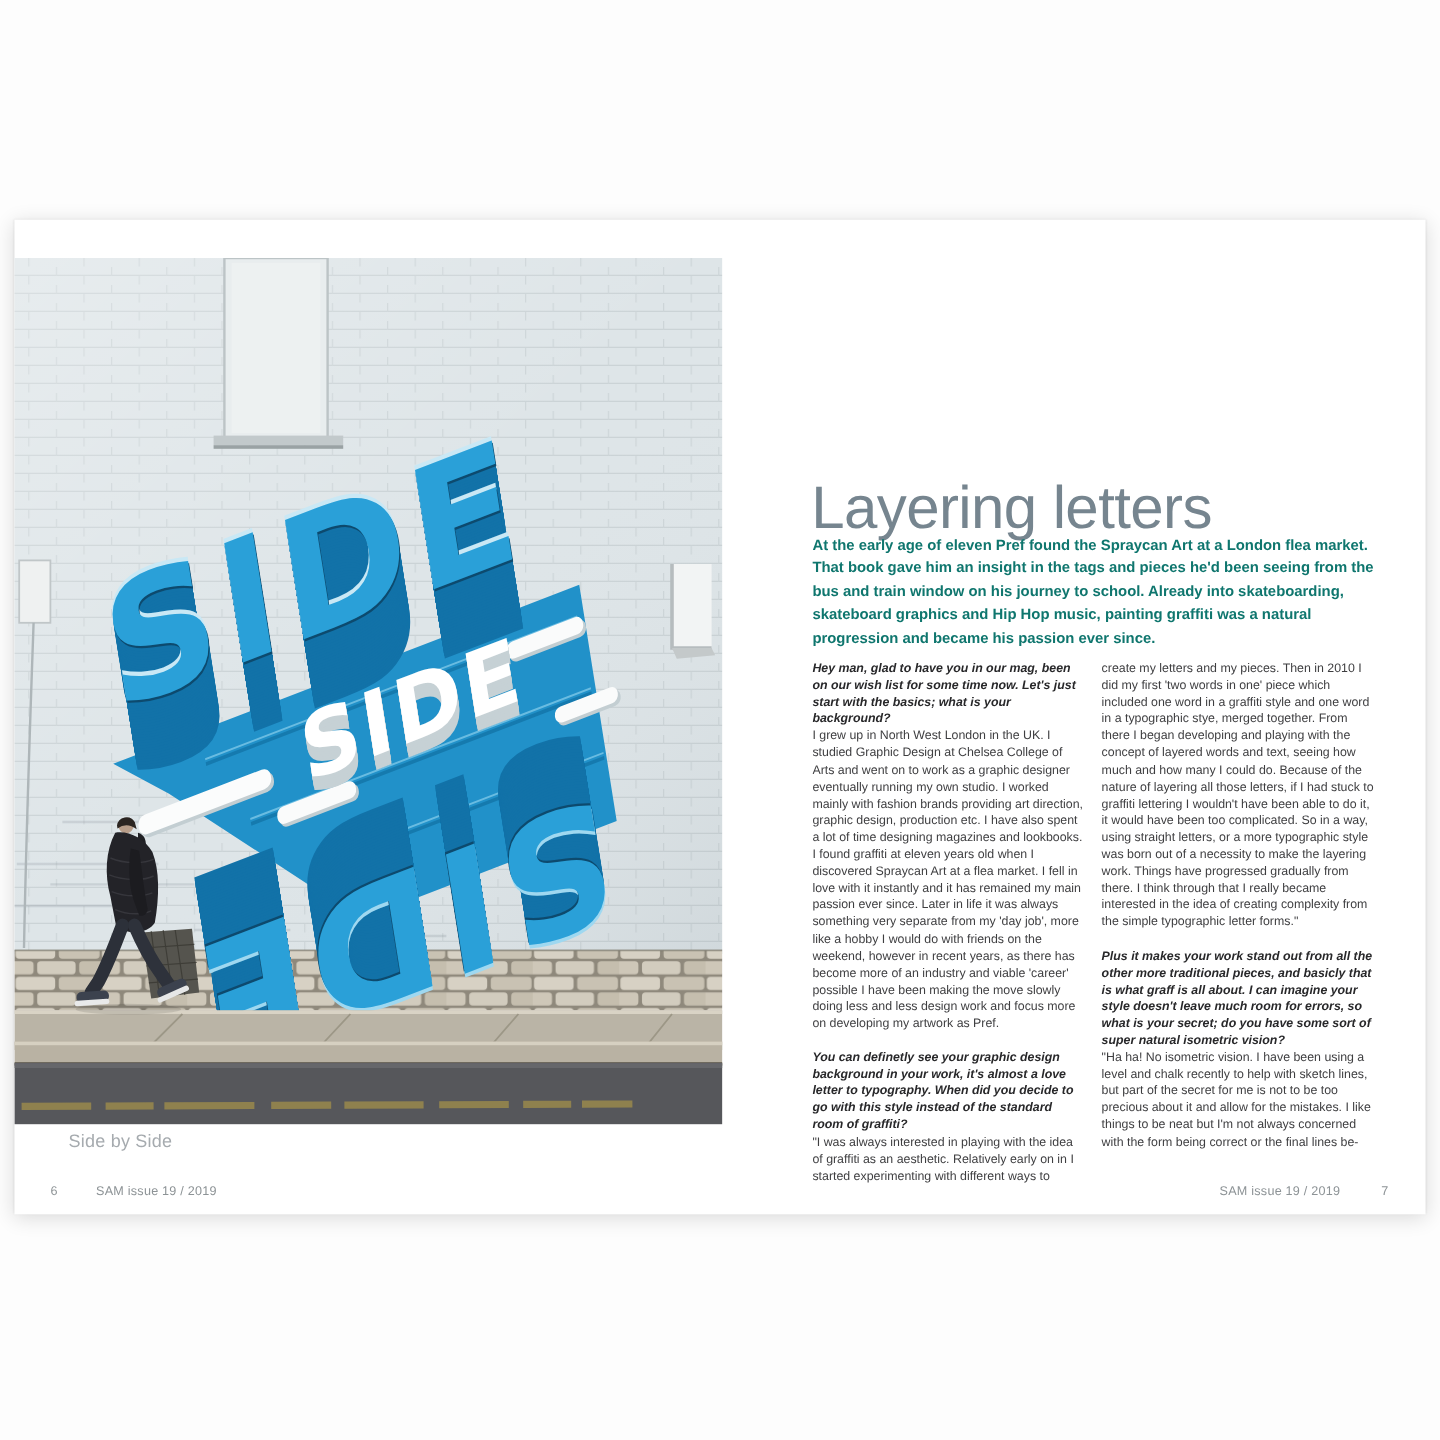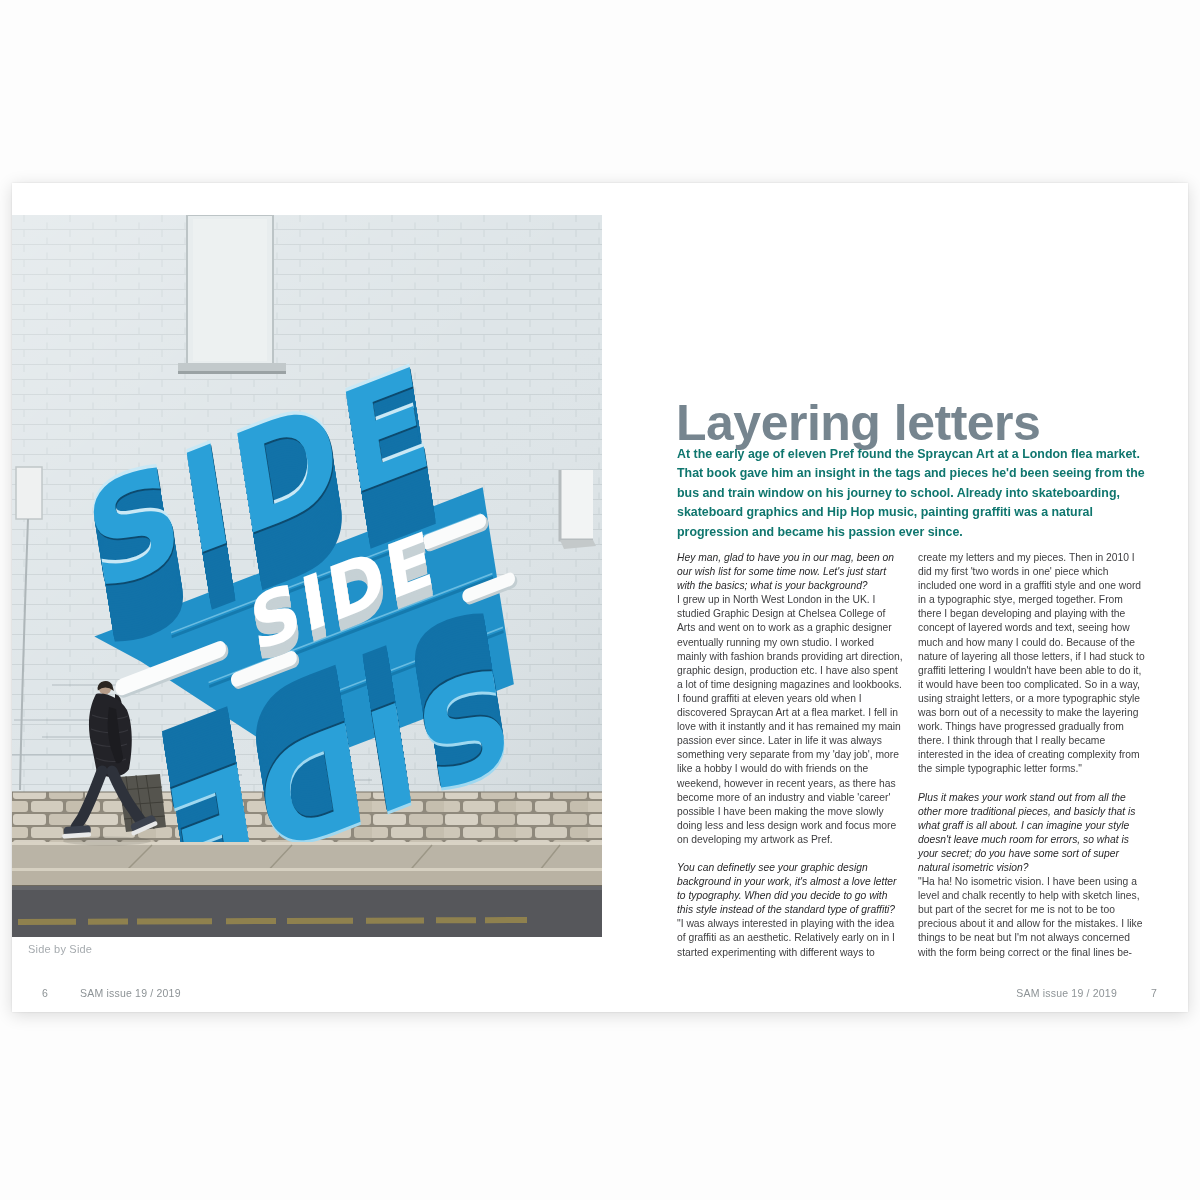--- a/index.html
+++ b/index.html
@@ -2,34 +2,34 @@
 <html><head>
 <meta charset="utf-8">
 <style>
   html,body{margin:0;padding:0;background:#ffffff;}
   body{width:1200px;height:1200px;position:relative;overflow:hidden;
        font-family:"Liberation Sans",sans-serif;-webkit-font-smoothing:antialiased;}
   .stage{position:absolute;inset:0;background:#fdfdfd;}
   .page{position:absolute;left:12px;top:183px;width:1176px;height:829px;background:#ffffff;
         box-shadow:0 3px 16px rgba(0,0,0,.14),0 0 2px rgba(0,0,0,.10);}
   .photo{position:absolute;left:0;top:32px;width:590px;height:722px;display:block;}
-  .caption{position:absolute;left:16px;top:760px;font-size:11px;color:#a6abaf;letter-spacing:.2px;}
+  .caption{position:absolute;left:45px;top:760px;font-size:15px;color:#a6abaf;letter-spacing:.2px;}
   .footer{position:absolute;top:804px;font-size:10.5px;color:#8d9396;letter-spacing:.2px;}
   .footer-left{left:30px;display:flex;}
   .footer-left .num{width:38px;}
   .footer-right{right:31px;display:flex;}
   .footer-right .issue{margin-right:34px;}
-  .headline{position:absolute;left:664px;top:180px;font-size:50px;line-height:1.05;font-weight:bold;
+  .headline{position:absolute;left:664px;top:180px;font-size:50px;line-height:1.05;font-weight:normal;
             color:#76858f;letter-spacing:-.5px;}
   .intro{position:absolute;left:665px;top:262px;width:472px;font-size:12.4px;line-height:19.4px;
          font-weight:bold;color:#0f766e;}
   .cols{position:absolute;left:665px;top:368px;width:469px;display:flex;gap:13px;max-height:442px;overflow:hidden;}
   .col{width:228px;font-size:10.3px;line-height:14.1px;color:#3e3e40;}
   .col p{margin:0;}
-  .col .q{font-weight:normal;font-style:italic;color:#28282a;}
+  .col .q{font-weight:bold;font-style:italic;color:#28282a;}
   .col .gap{height:14px;}
   svg text.mural{font-family:"DejaVu Sans",sans-serif;font-weight:bold;}
 </style>
 </head>
 <body>
 
 <div class="stage">
   <div class="page">
 
     <svg class="photo" viewBox="0 0 590 722" preserveAspectRatio="none">
@@ -245,21 +245,21 @@
 
     <h1 class="headline">Layering letters</h1>
 
     <div class="intro">At the early age of eleven Pref found the Spraycan Art at a London flea market. That book gave him an insight in the tags and pieces he'd been seeing from the bus and train window on his journey to school. Already into skateboarding, skateboard graphics and Hip Hop music, painting graffiti was a natural progression and became his passion ever since.</div>
 
     <div class="cols">
       <div class="col">
         <p class="q">Hey man, glad to have you in our mag, been on our wish list for some time now. Let's just start with the basics; what is your background?</p>
         <p class="a">I grew up in North West London in the UK. I studied Graphic Design at Chelsea College of Arts and went on to work as a graphic designer eventually running my own studio. I worked mainly with fashion brands providing art direction, graphic design, production etc. I have also spent a lot of time designing magazines and lookbooks. I found graffiti at eleven years old when I discovered Spraycan Art at a flea market. I fell in love with it instantly and it has remained my main passion ever since. Later in life it was always something very separate from my 'day job', more like a hobby I would do with friends on the weekend, however in recent years, as there has become more of an industry and viable 'career' possible I have been making the move slowly doing less and less design work and focus more on developing my artwork as Pref.</p>
         <div class="gap"></div>
-        <p class="q">You can definetly see your graphic design background in your work, it's almost a love letter to typography. When did you decide to go with this style instead of the standard type of graffiti?</p>
+        <p class="q">You can definetly see your graphic design background in your work, it's almost a love letter to typography. When did you decide to go with this style instead of the standard room of graffiti?</p>
         <p class="a">"I was always interested in playing with the idea of graffiti as an aesthetic. Relatively early on in I started experimenting with different ways to</p>
       </div>
       <div class="col">
         <p class="a">create my letters and my pieces. Then in 2010 I did my first 'two words in one' piece which included one word in a graffiti style and one word in a typographic stye, merged together. From there I began developing and playing with the concept of layered words and text, seeing how much and how many I could do. Because of the nature of layering all those letters, if I had stuck to graffiti lettering I wouldn't have been able to do it, it would have been too complicated. So in a way, using straight letters, or a more typographic style was born out of a necessity to make the layering work. Things have progressed gradually from there. I think through that I really became interested in the idea of creating complexity from the simple typographic letter forms."</p>
         <div class="gap"></div>
         <p class="q">Plus it makes your work stand out from all the other more traditional pieces, and basicly that is what graff is all about. I can imagine your style doesn't leave much room for errors, so what is your secret; do you have some sort of super natural isometric vision?</p>
         <p class="a">"Ha ha! No isometric vision. I have been using a level and chalk recently to help with sketch lines, but part of the secret for me is not to be too precious about it and allow for the mistakes. I like things to be neat but I'm not always concerned with the form being correct or the final lines be-</p>
       </div>
     </div>
 

